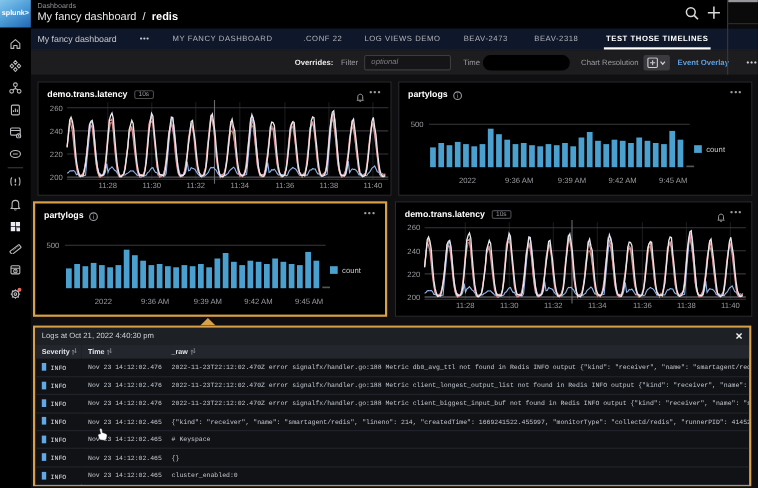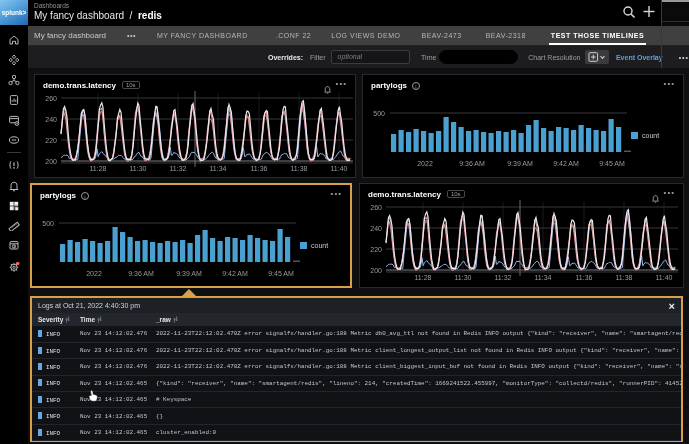--- a/index.html
+++ b/index.html
@@ -8,21 +8,21 @@
 
 #topbar{left:0;top:0;width:689px;height:26px;background:#000}
 #logo{left:0;top:0;width:28px;height:25px;background:linear-gradient(150deg,#85c6ec 0%,#4f9fd9 45%,#2166b2 100%);color:#fff;font-size:6.5px;font-weight:bold;display:flex;align-items:center;justify-content:center}
 #crumb{left:34px;top:2px;font-size:6.5px;color:#8f9398}
 #title{left:34px;top:10px;font-size:10px;color:#e8e8e8}
 #title b{font-weight:bold;color:#fff}
 #hdricons{right:29px;top:4px;color:#d7d7d7}
 #rightdiv{left:661px;top:0;width:1px;height:68px;background:#3a3a3a}
 #rightpanel{left:662px;top:0;width:27px;height:26px;background:#0a0a0a;border-top:2px solid #98989c}
 
-#tabbar{left:28px;top:26px;width:661px;height:20px;background:#404040;border-bottom:1px solid #222;display:flex;align-items:center;padding-left:6px}
+#tabbar{left:28px;top:26px;width:661px;height:20px;background:#0f172a;border-bottom:1px solid #222;display:flex;align-items:center;padding-left:6px}
 .tab{font-size:7px;color:#b6b6ba;letter-spacing:.5px;margin-right:26px;white-space:nowrap}
 .tab.grp{color:#c9c9cd;margin-right:21px;letter-spacing:0;font-size:8px}
 .tab.dots{color:#c9c9cd;margin-right:21px;letter-spacing:.5px}
 .tab.active{color:#fff;font-weight:bold;position:relative}
 .tab.active:after{content:"";position:absolute;left:-2px;right:-2px;bottom:-6px;height:2px;background:#fff}
 
 #ovr{left:28px;top:46px;width:661px;height:22px;background:#1d1d1f;display:flex;align-items:center;font-size:7px;color:#9c9ca2;white-space:nowrap}
 #ovr .lbl-b{color:#e9e9e9;font-weight:bold}
 .inbox{height:14px;border:1px solid #3c3c40;border-radius:2px;background:#151517}
 #ovr .opt{font-style:italic;color:#7d7d84;font-size:7px;padding:2px 0 0 6px}

